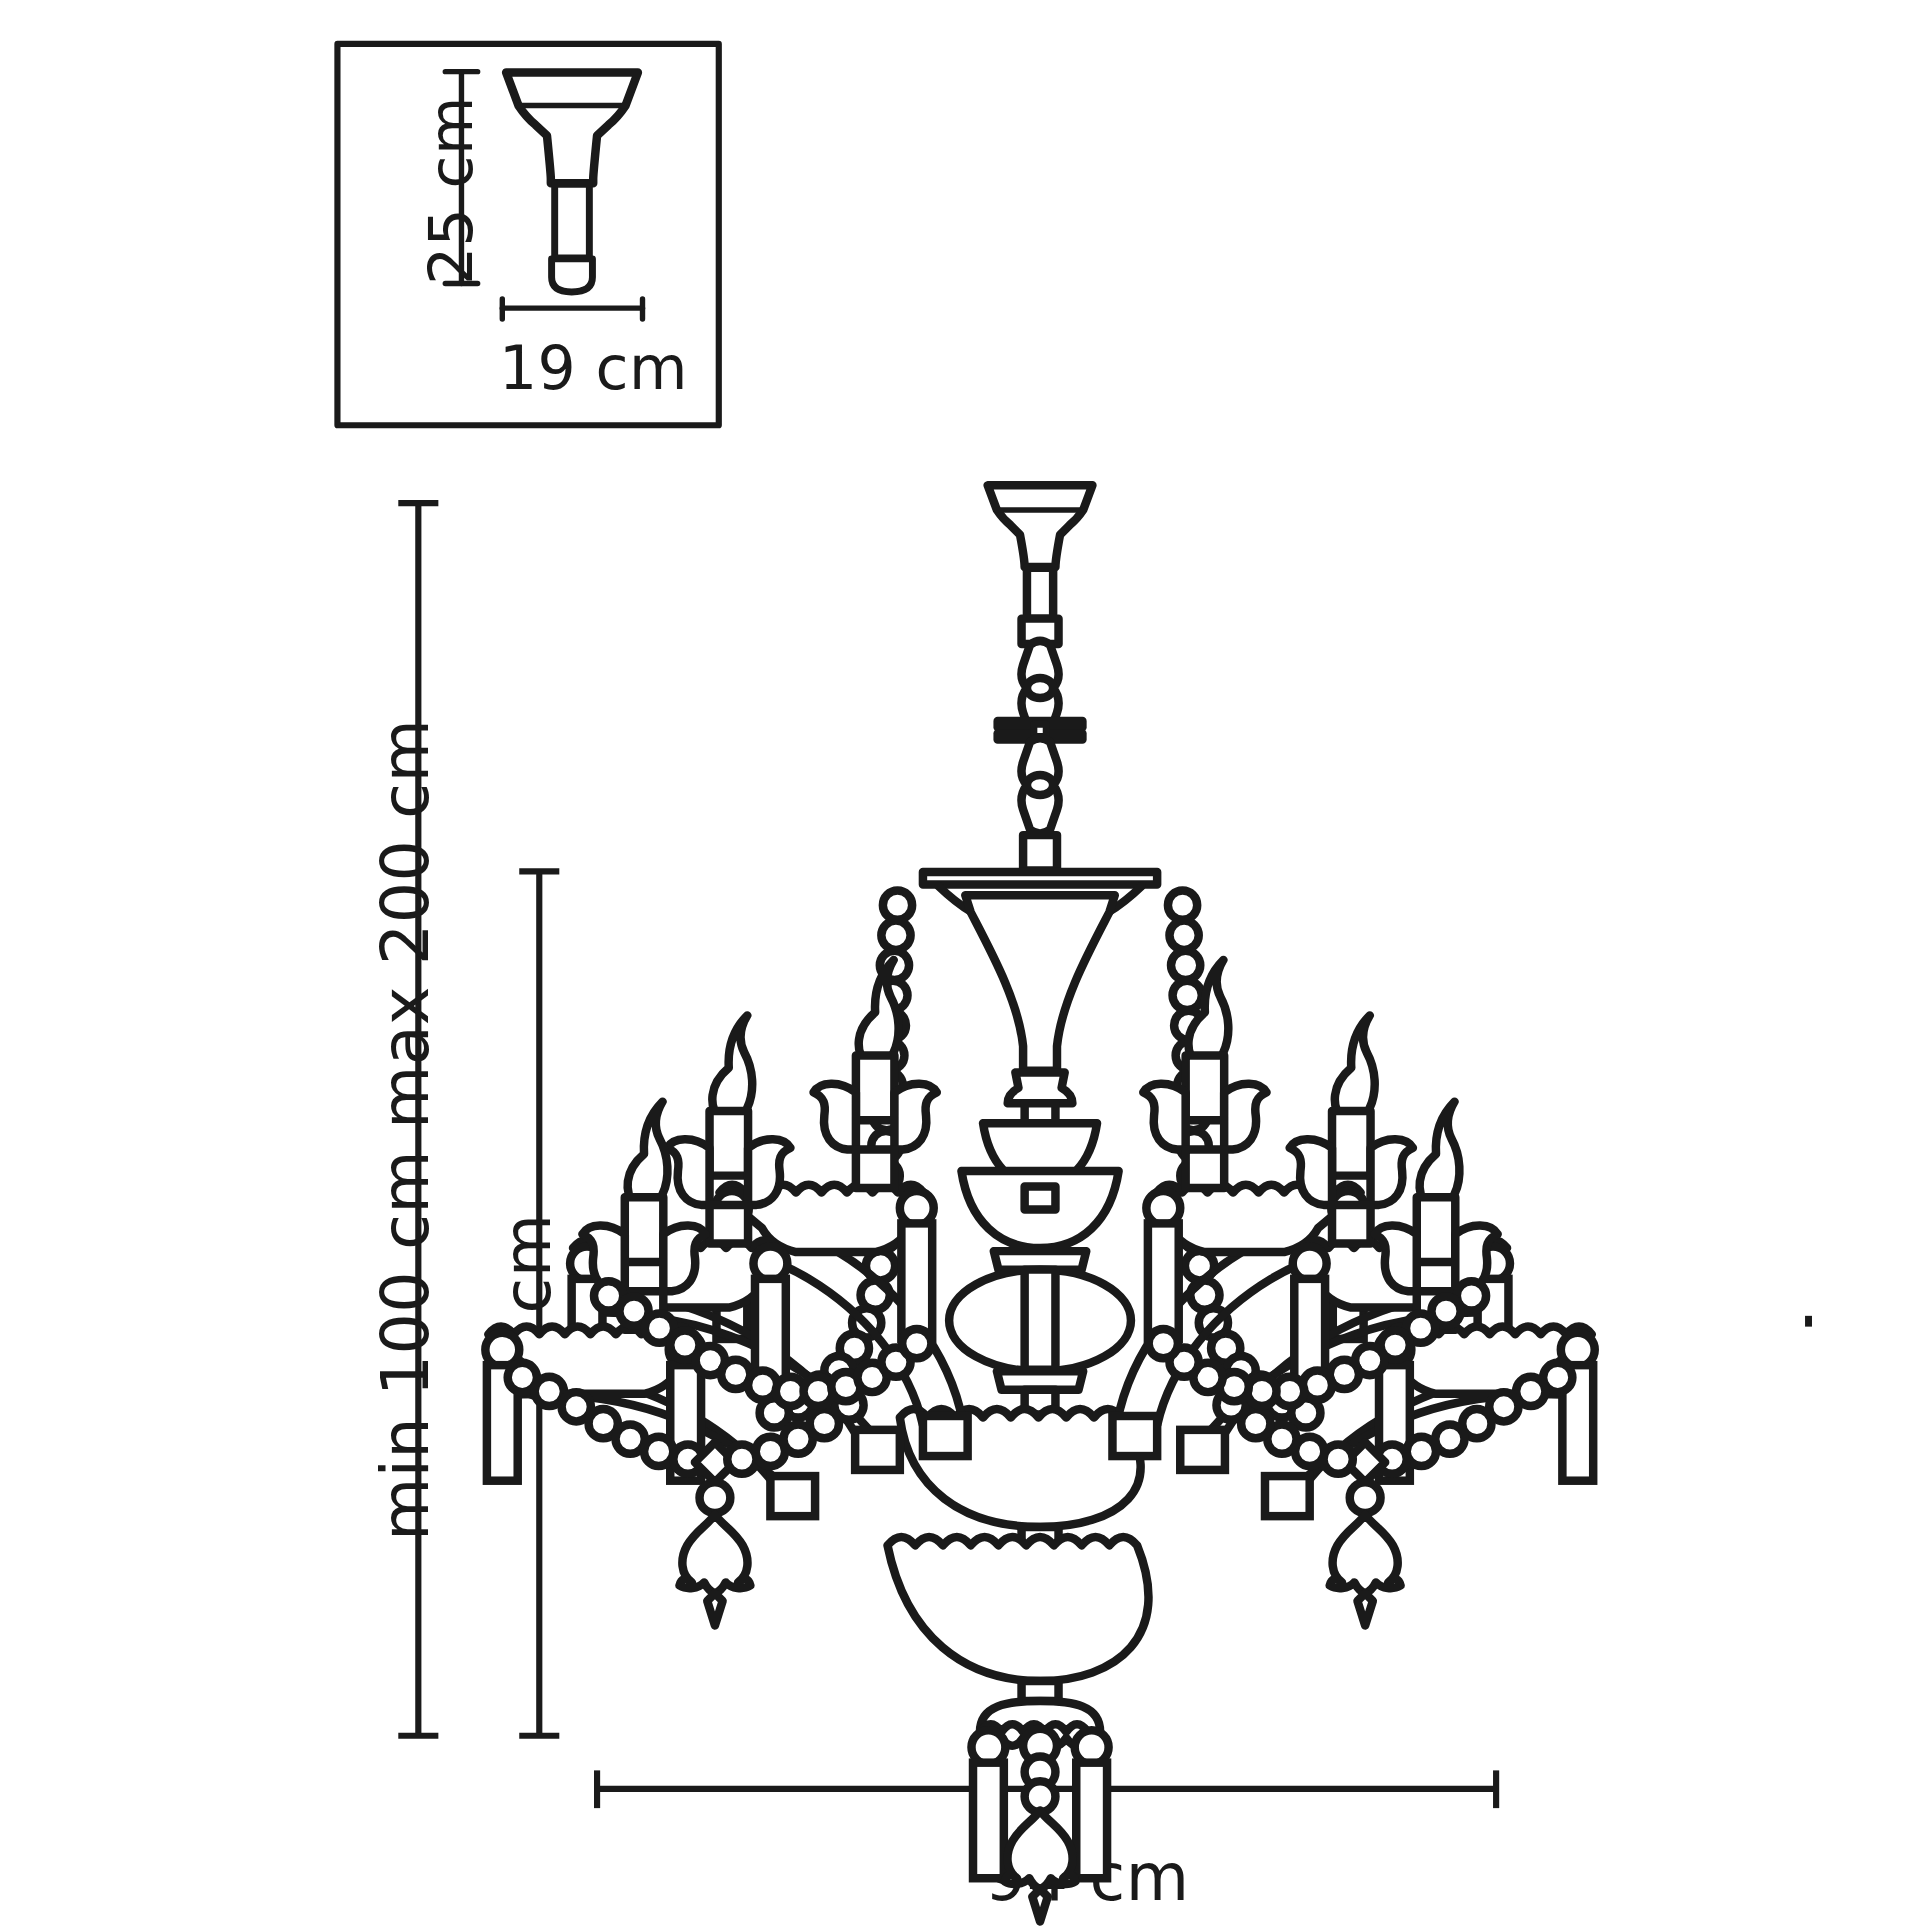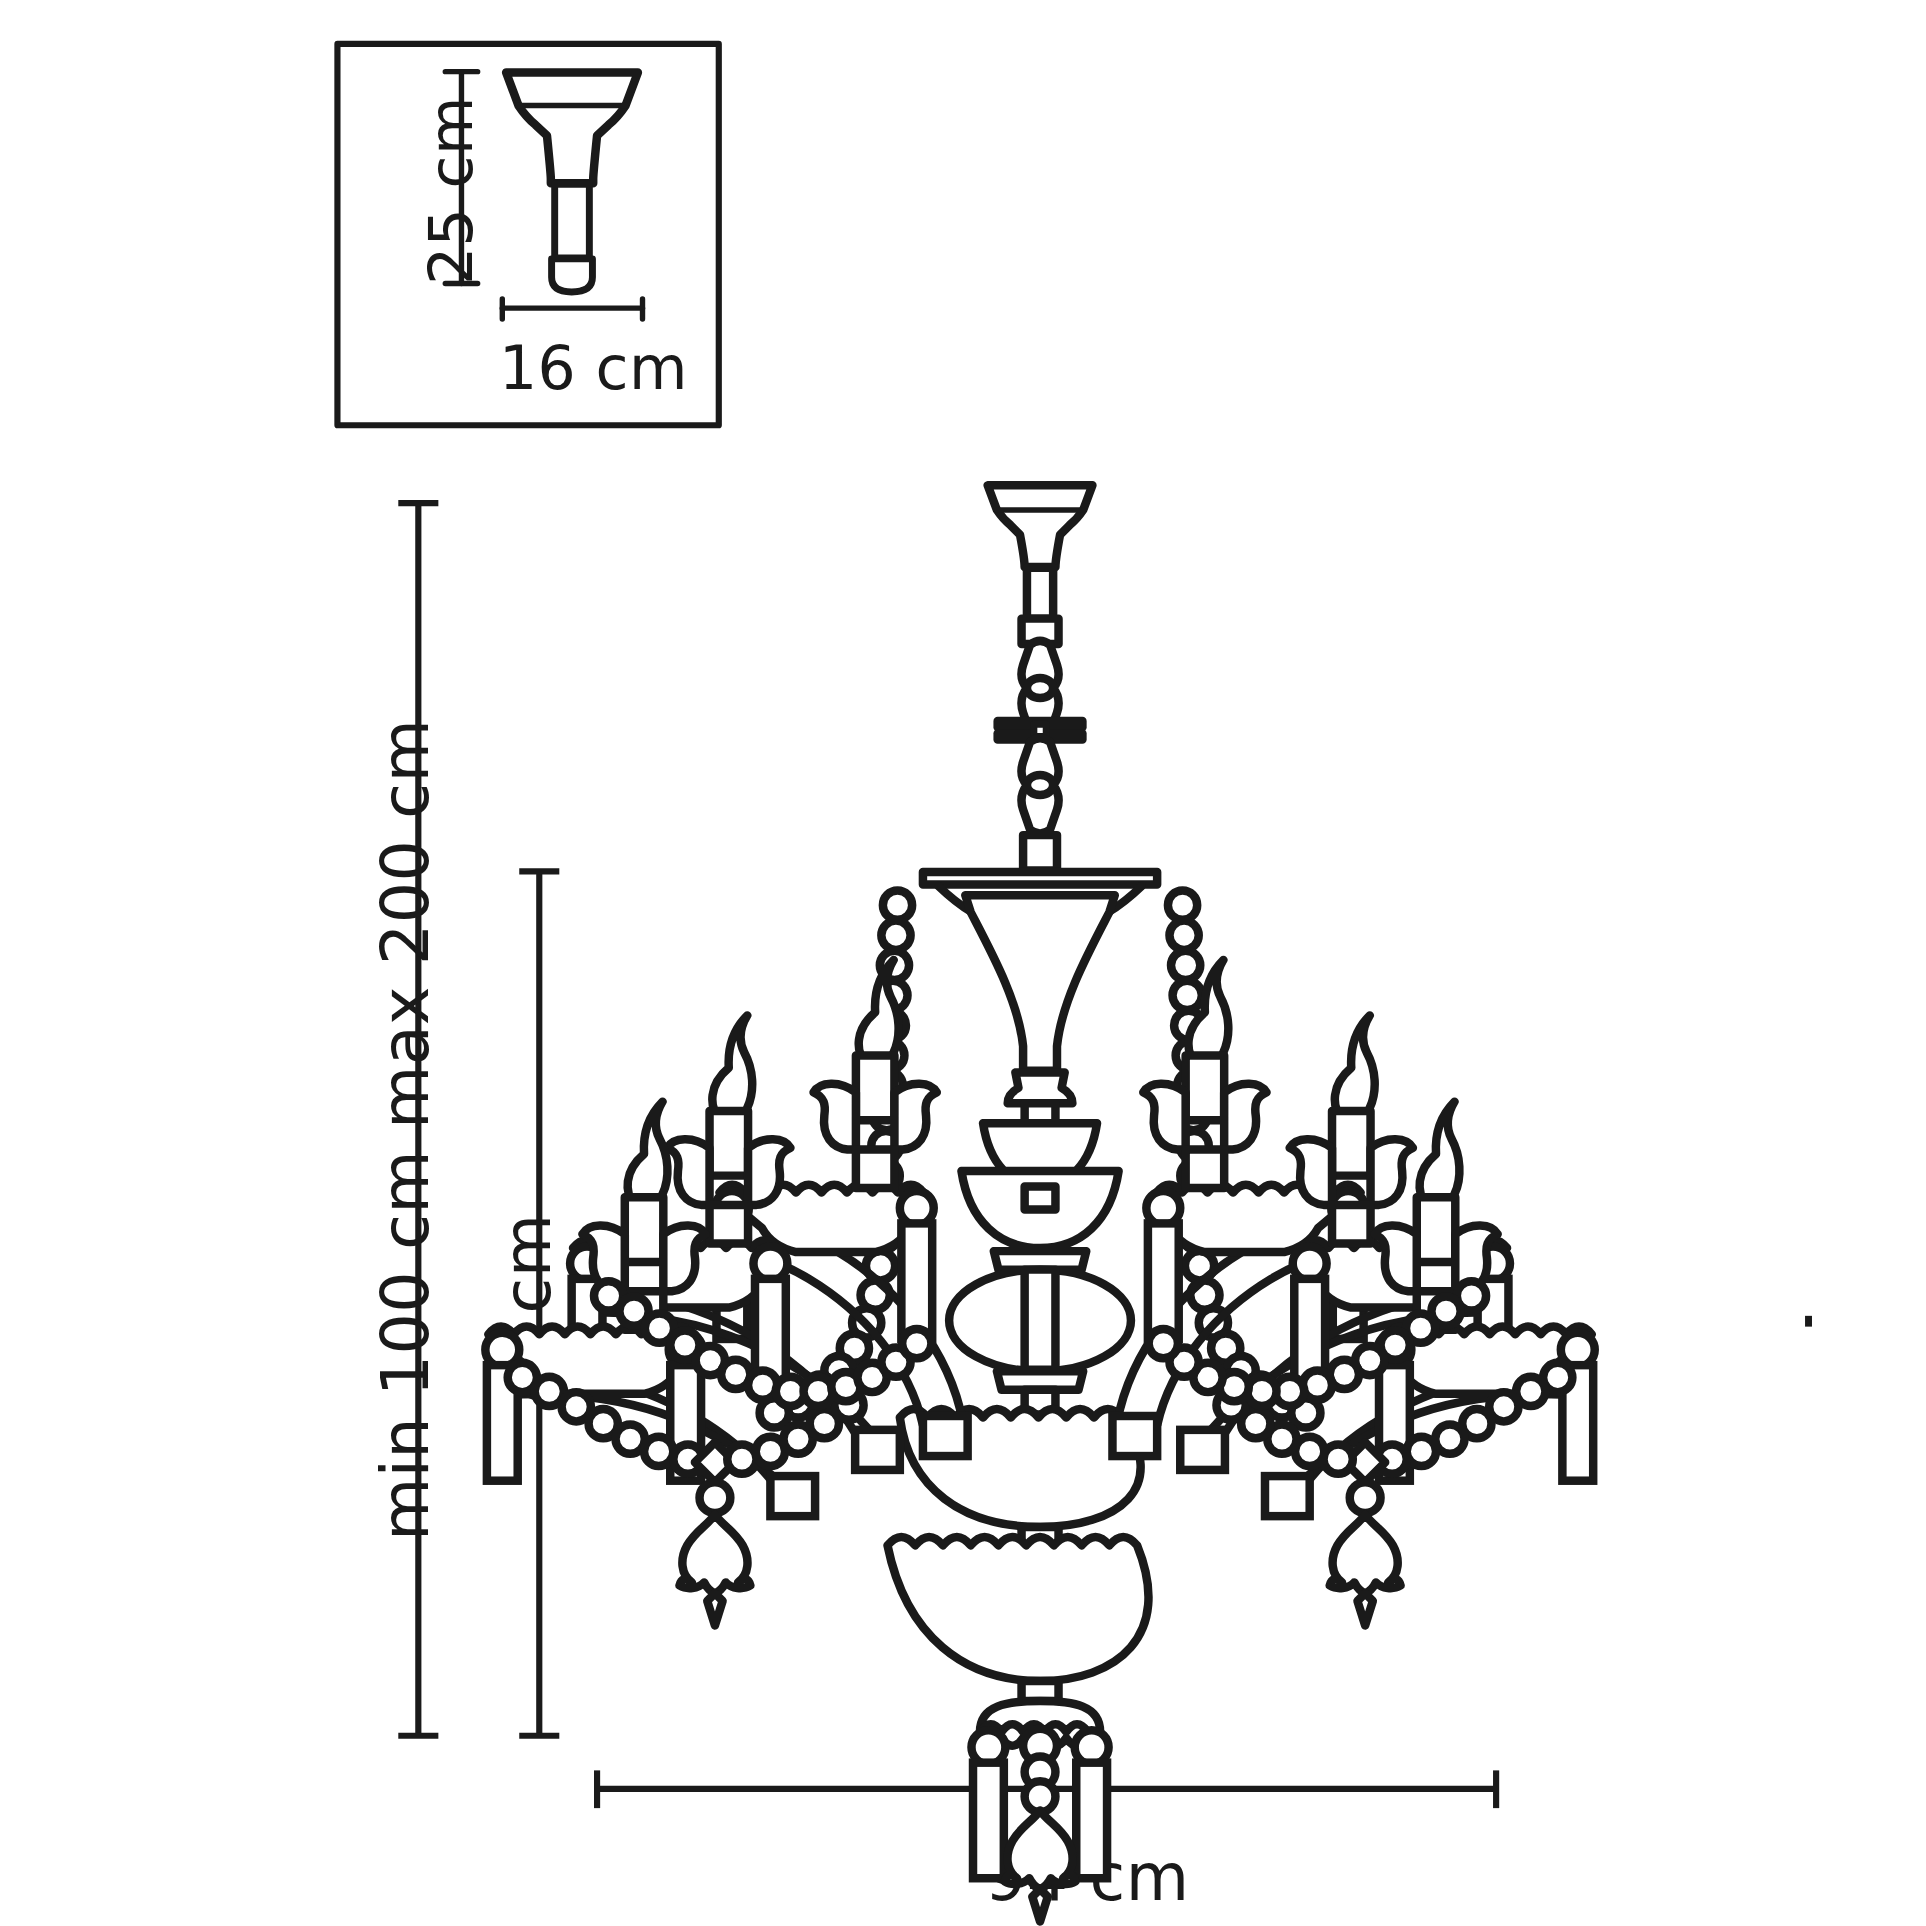--- a/index.html
+++ b/index.html
@@ -55,21 +55,21 @@
         <path d="M720 239 L765 239 L765 335 L720 335 Z"></path>
       </g>
       <g stroke-width="9">
         <path d="M716 336 L769 336 L769 360 Q769 379 742 379 Q716 379 716 360 Z"></path>
       </g>
     </g>
   </svg>
 
   <div class="dimlabel vert" style="left:416px;top:285px;font-size:60px;transform:rotate(-90deg);">25 cm</div>
 
-  <div class="dimlabel" style="left:499px;top:333px;font-size:60px;">16 cm</div>
+  <div class="dimlabel" style="left:499px;top:333px;font-size:60px;">19 cm</div>
 
   <svg class="layer" viewBox="0 0 2500 2500">
     <g fill="none" stroke="#1a1a1a" stroke-width="8" stroke-linecap="butt">
 
       <g>
         <line x1="543" y1="650" x2="543" y2="2256"></line>
         <line x1="517" y1="653" x2="569" y2="653"></line>
         <line x1="517" y1="2253" x2="569" y2="2253"></line>
       </g>
 

